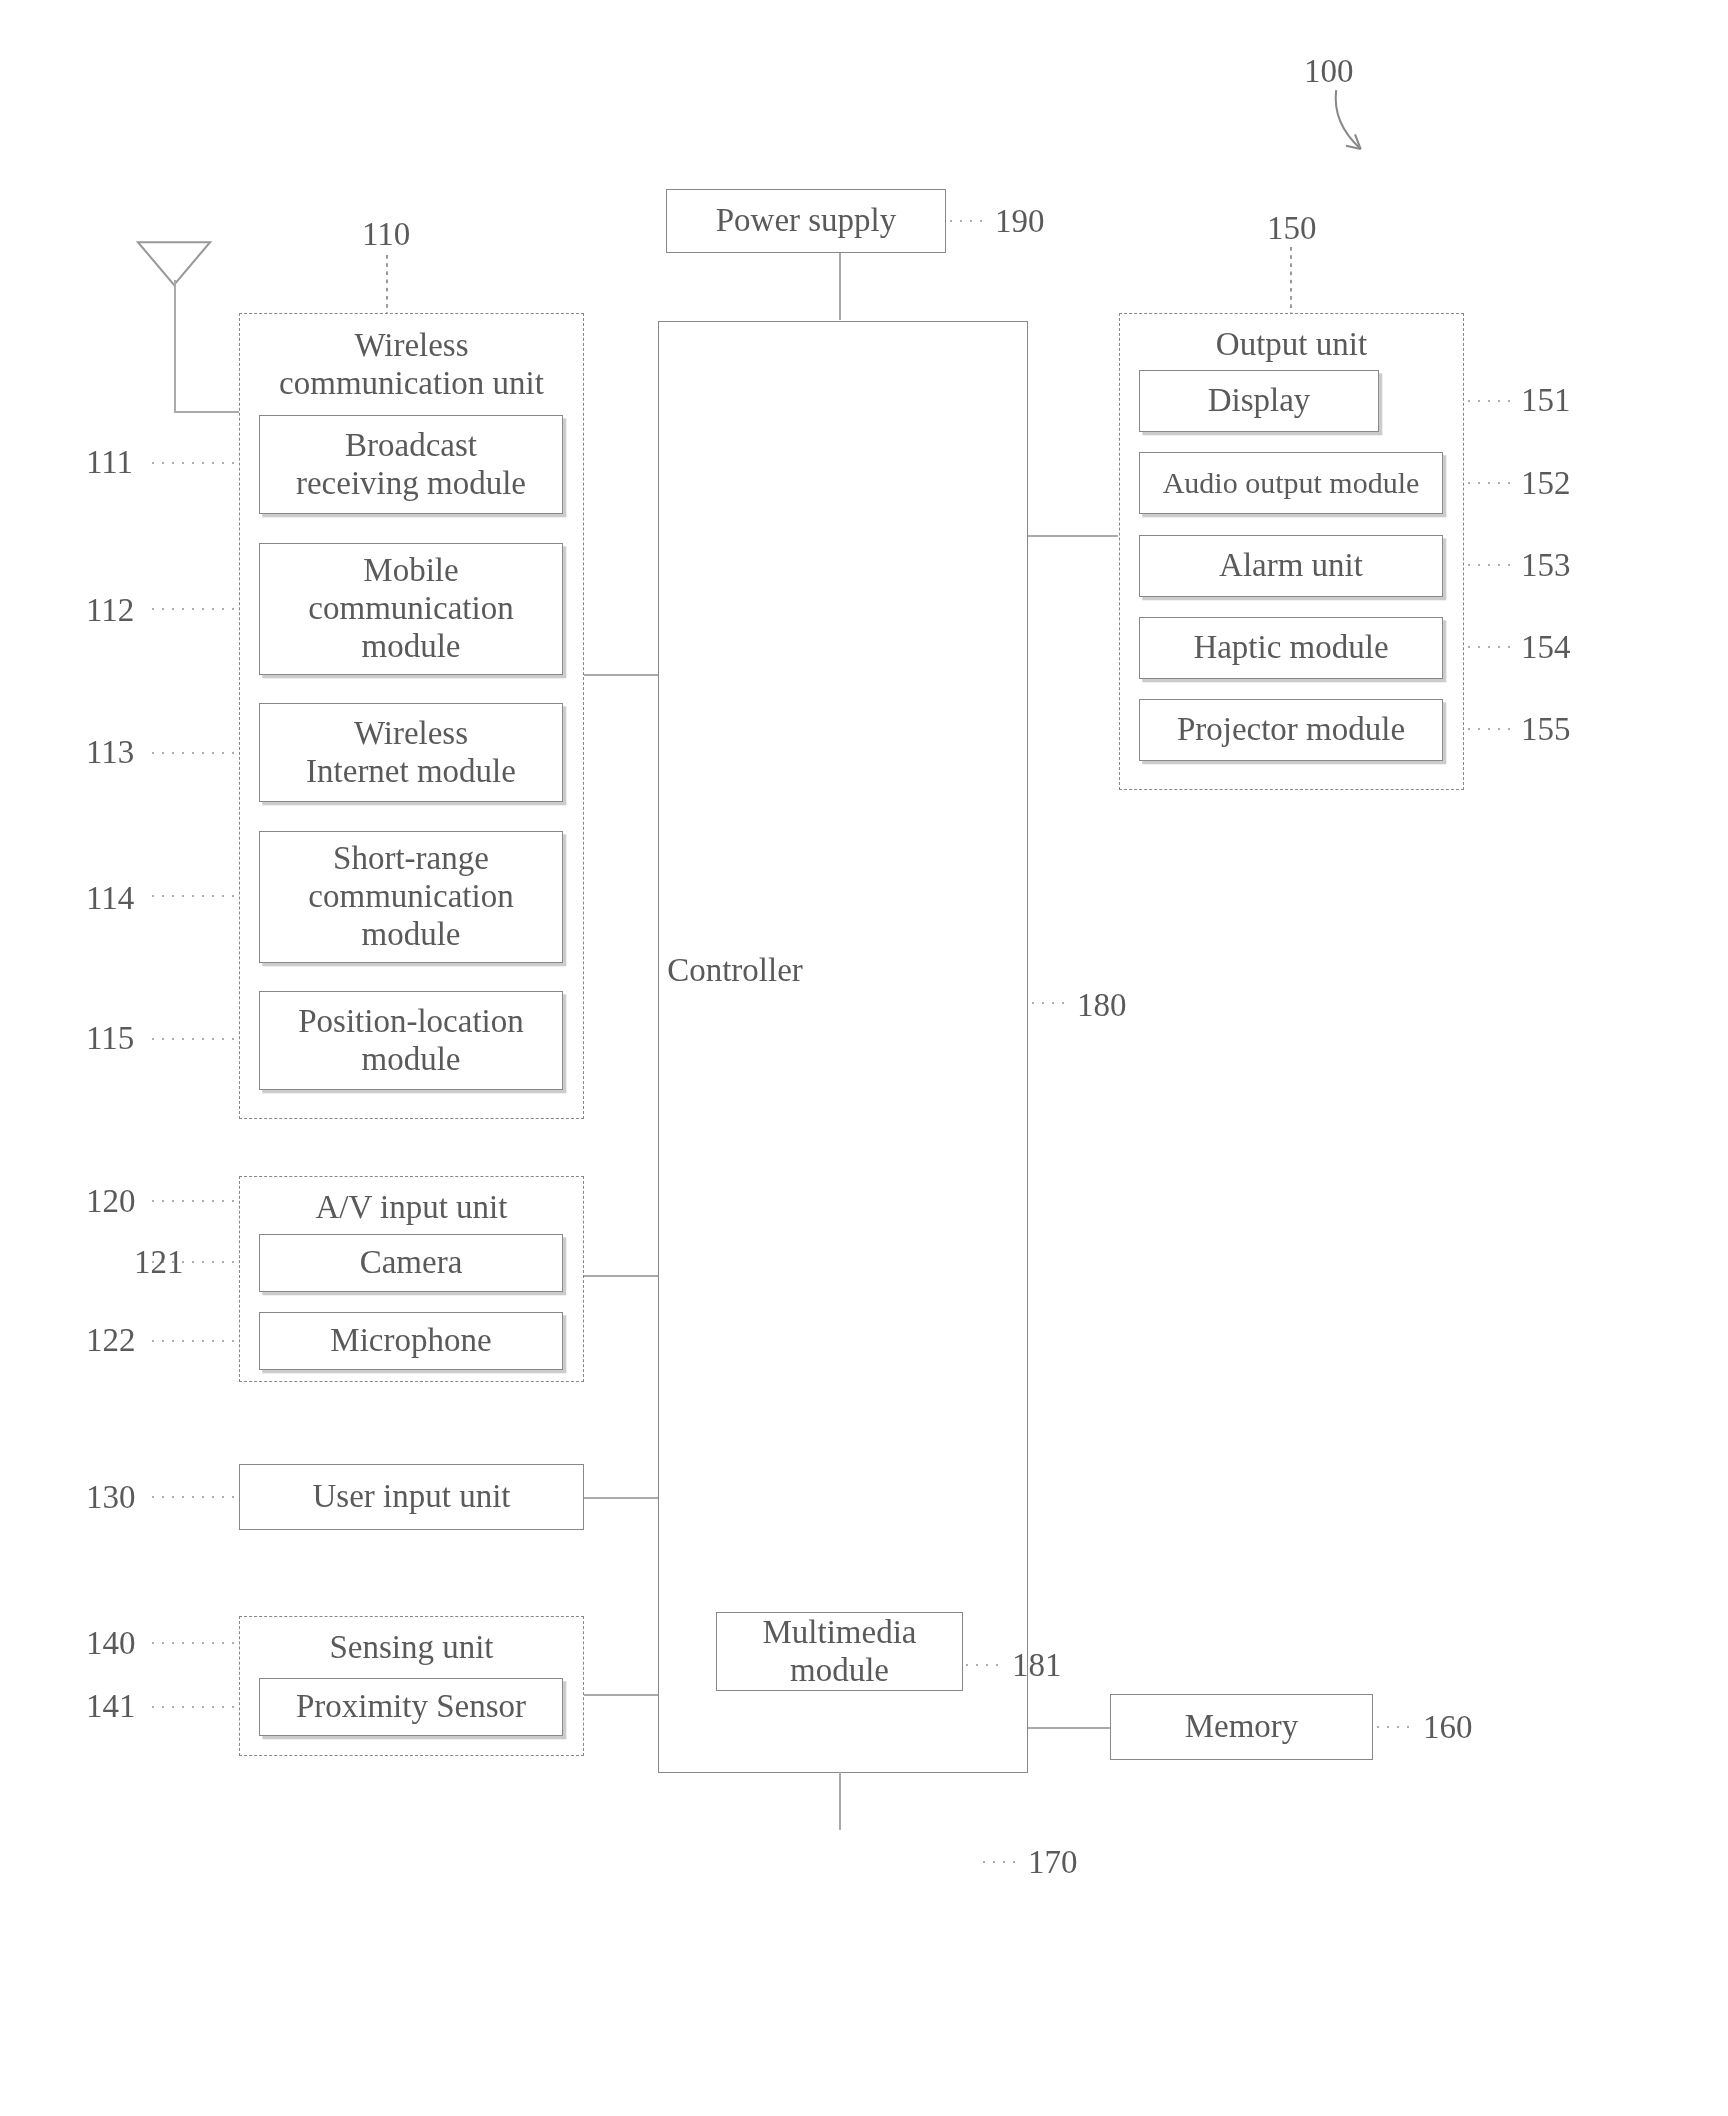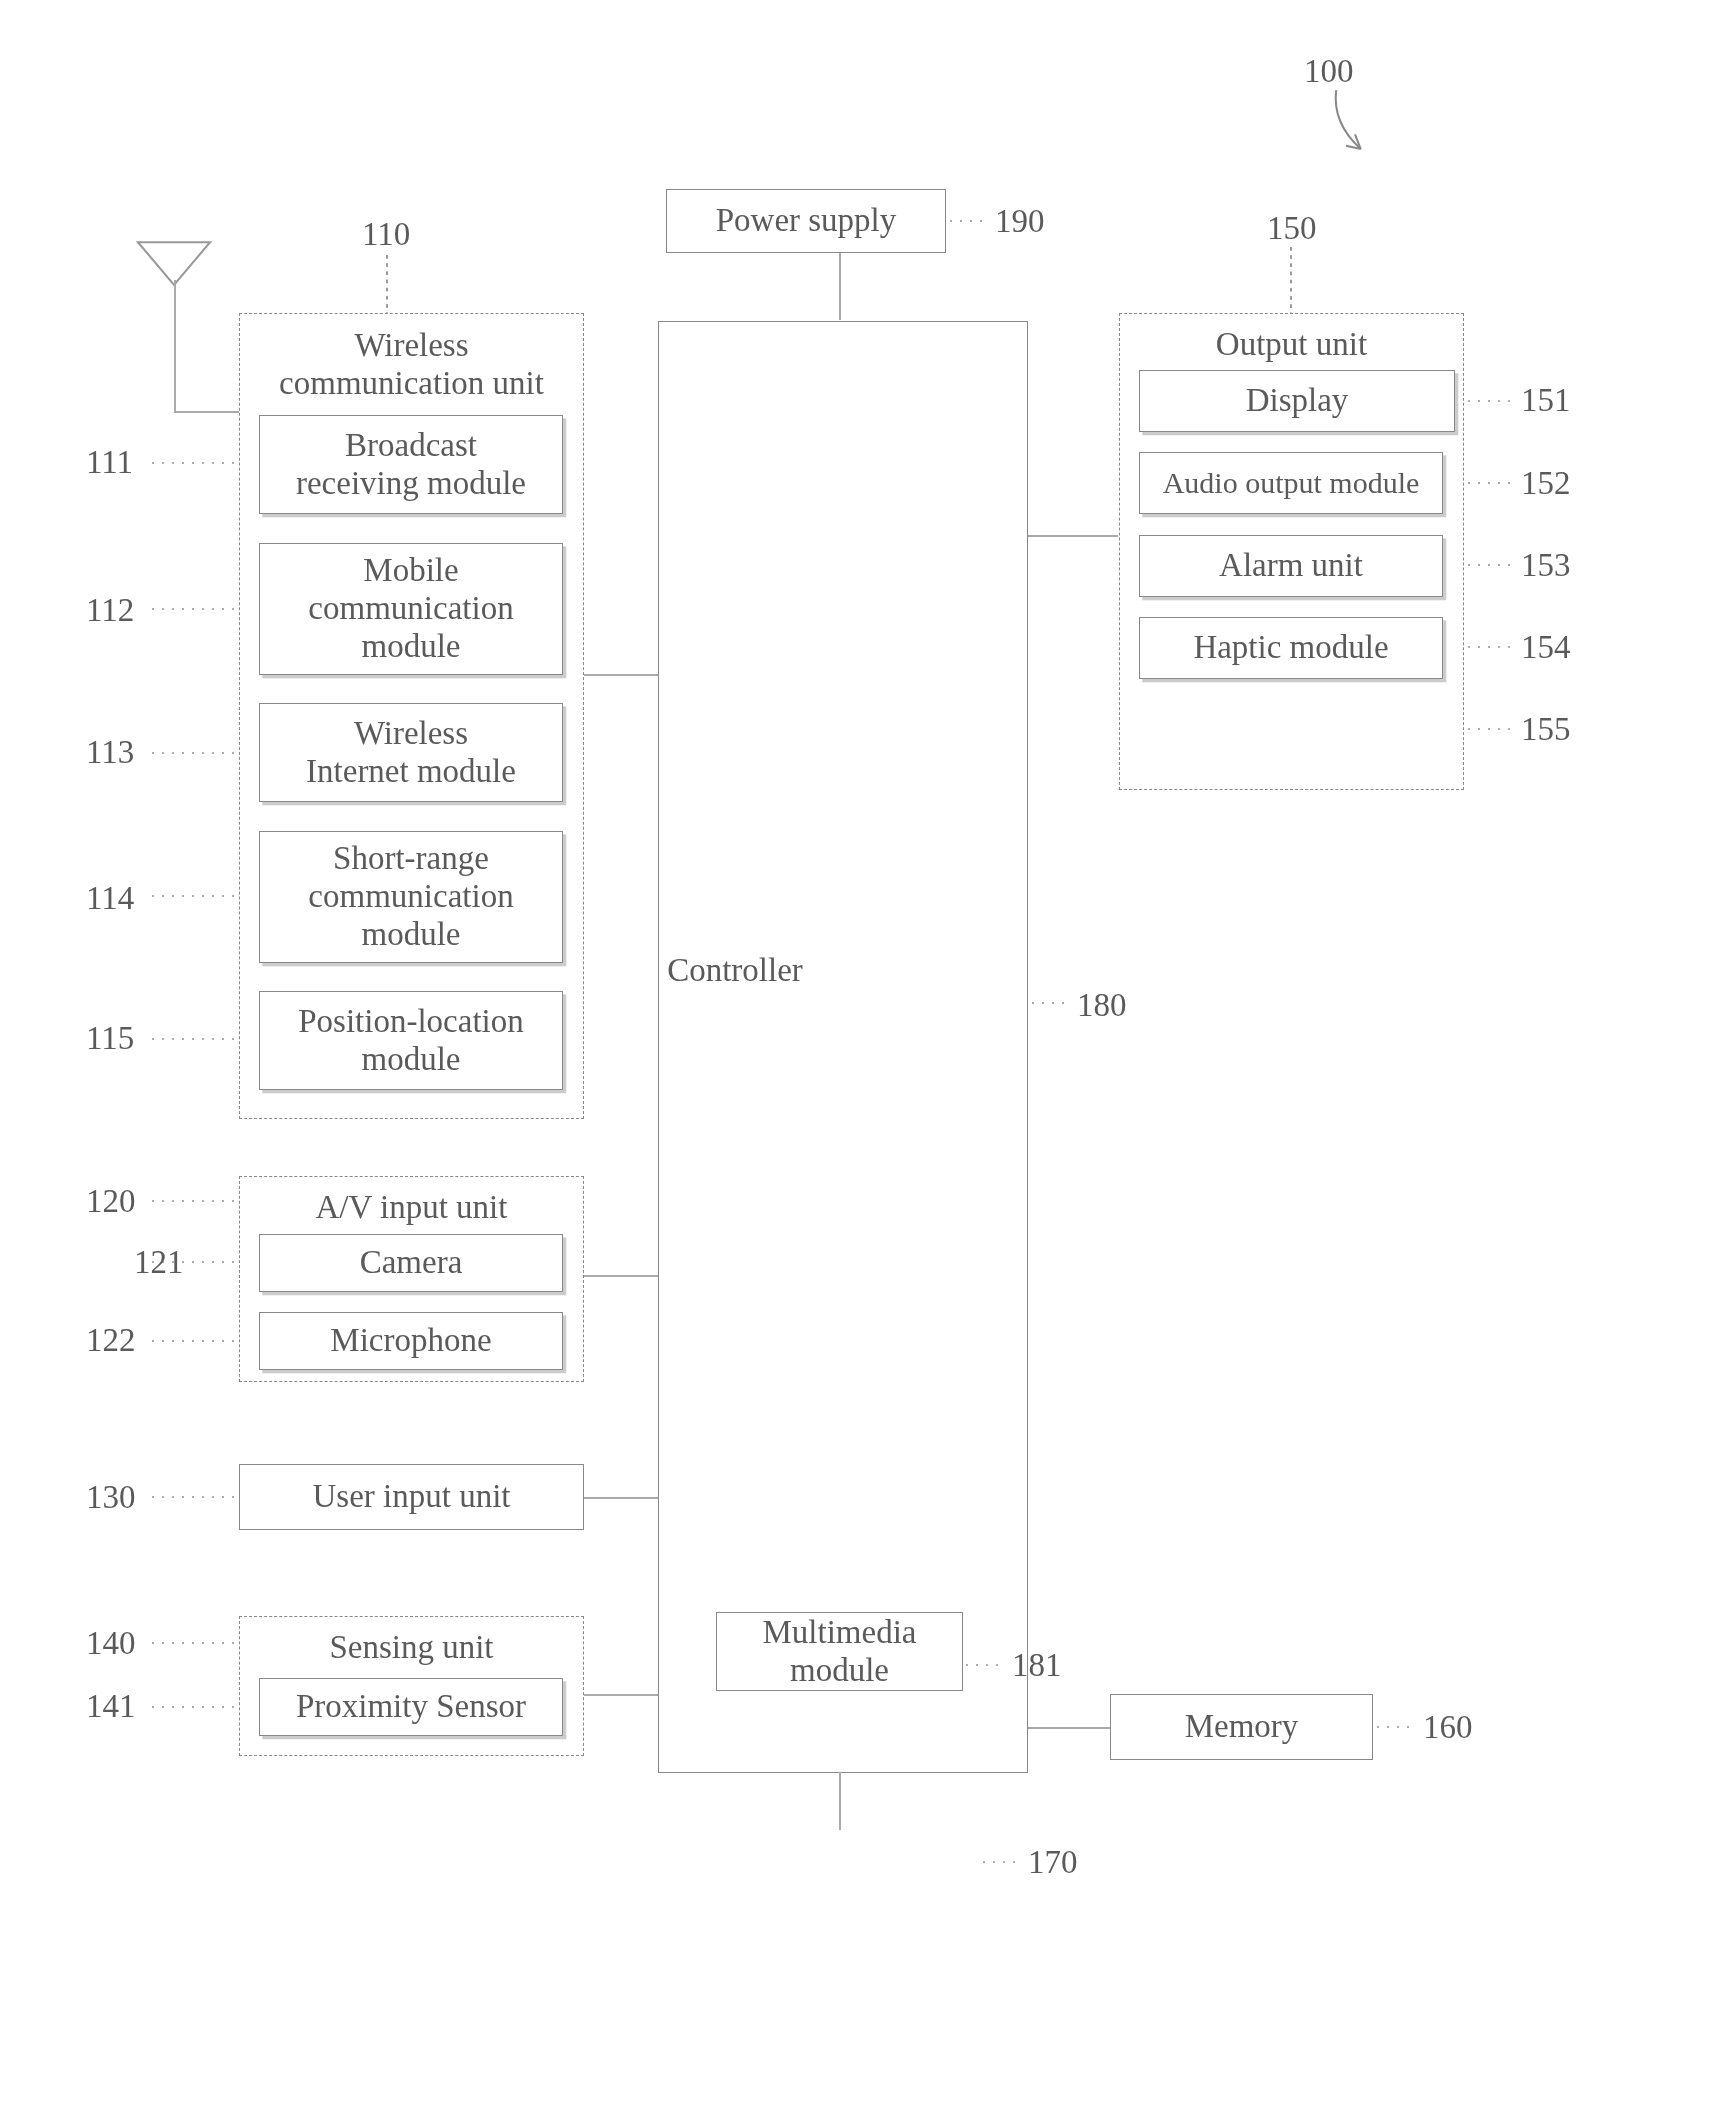--- a/index.html
+++ b/index.html
@@ -239,21 +239,21 @@
   <div class="hline" style="left:584px; top:1694px; width:74px;"></div>
 
   <div class="label" style="left:1267px; top:210px;">150</div>
   <div class="vlead" style="left:1291px; top:247px; height:66px;"></div>
 
   <div class="box dashed" style="left:1119px; top:313px; width:345px; height:477px;">
     <span class="title" style="margin-top:6.6px;">Output unit</span>
   </div>
   <div class="hline" style="left:1028px; top:535px; width:90px;"></div>
 
-  <div class="box shadow" style="left:1139px; top:370px; width:316px; height:62px;">
+  <div class="box shadow" style="left:1139px; top:370px; width:240px; height:62px;">
     <span>Display</span>
   </div>
   <div class="lead" style="left:1464px; top:401px; width:49px;"></div>
   <div class="label" style="left:1521px; top:382px;">151</div>
 
   <div class="box shadow" style="left:1139px; top:452px; width:304px; height:62px; font-size:30px;">
     <span>Audio output module</span>
   </div>
   <div class="lead" style="left:1464px; top:483px; width:49px;"></div>
   <div class="label" style="left:1521px; top:465px;">152</div>
@@ -263,17 +263,20 @@
   </div>
   <div class="lead" style="left:1464px; top:565px; width:49px;"></div>
   <div class="label" style="left:1521px; top:547px;">153</div>
 
   <div class="box shadow" style="left:1139px; top:617px; width:304px; height:62px;">
     <span>Haptic module</span>
   </div>
   <div class="lead" style="left:1464px; top:647px; width:49px;"></div>
   <div class="label" style="left:1521px; top:629px;">154</div>
 
+  <div class="box shadow" style="left:1139px; top:699px; width:304px; height:62px;">
+    <span>Projector module</span>
+  </div>
   <div class="lead" style="left:1464px; top:729px; width:49px;"></div>
   <div class="label" style="left:1521px; top:711px;">155</div>
 
 </div>
 
 
 </body></html>

